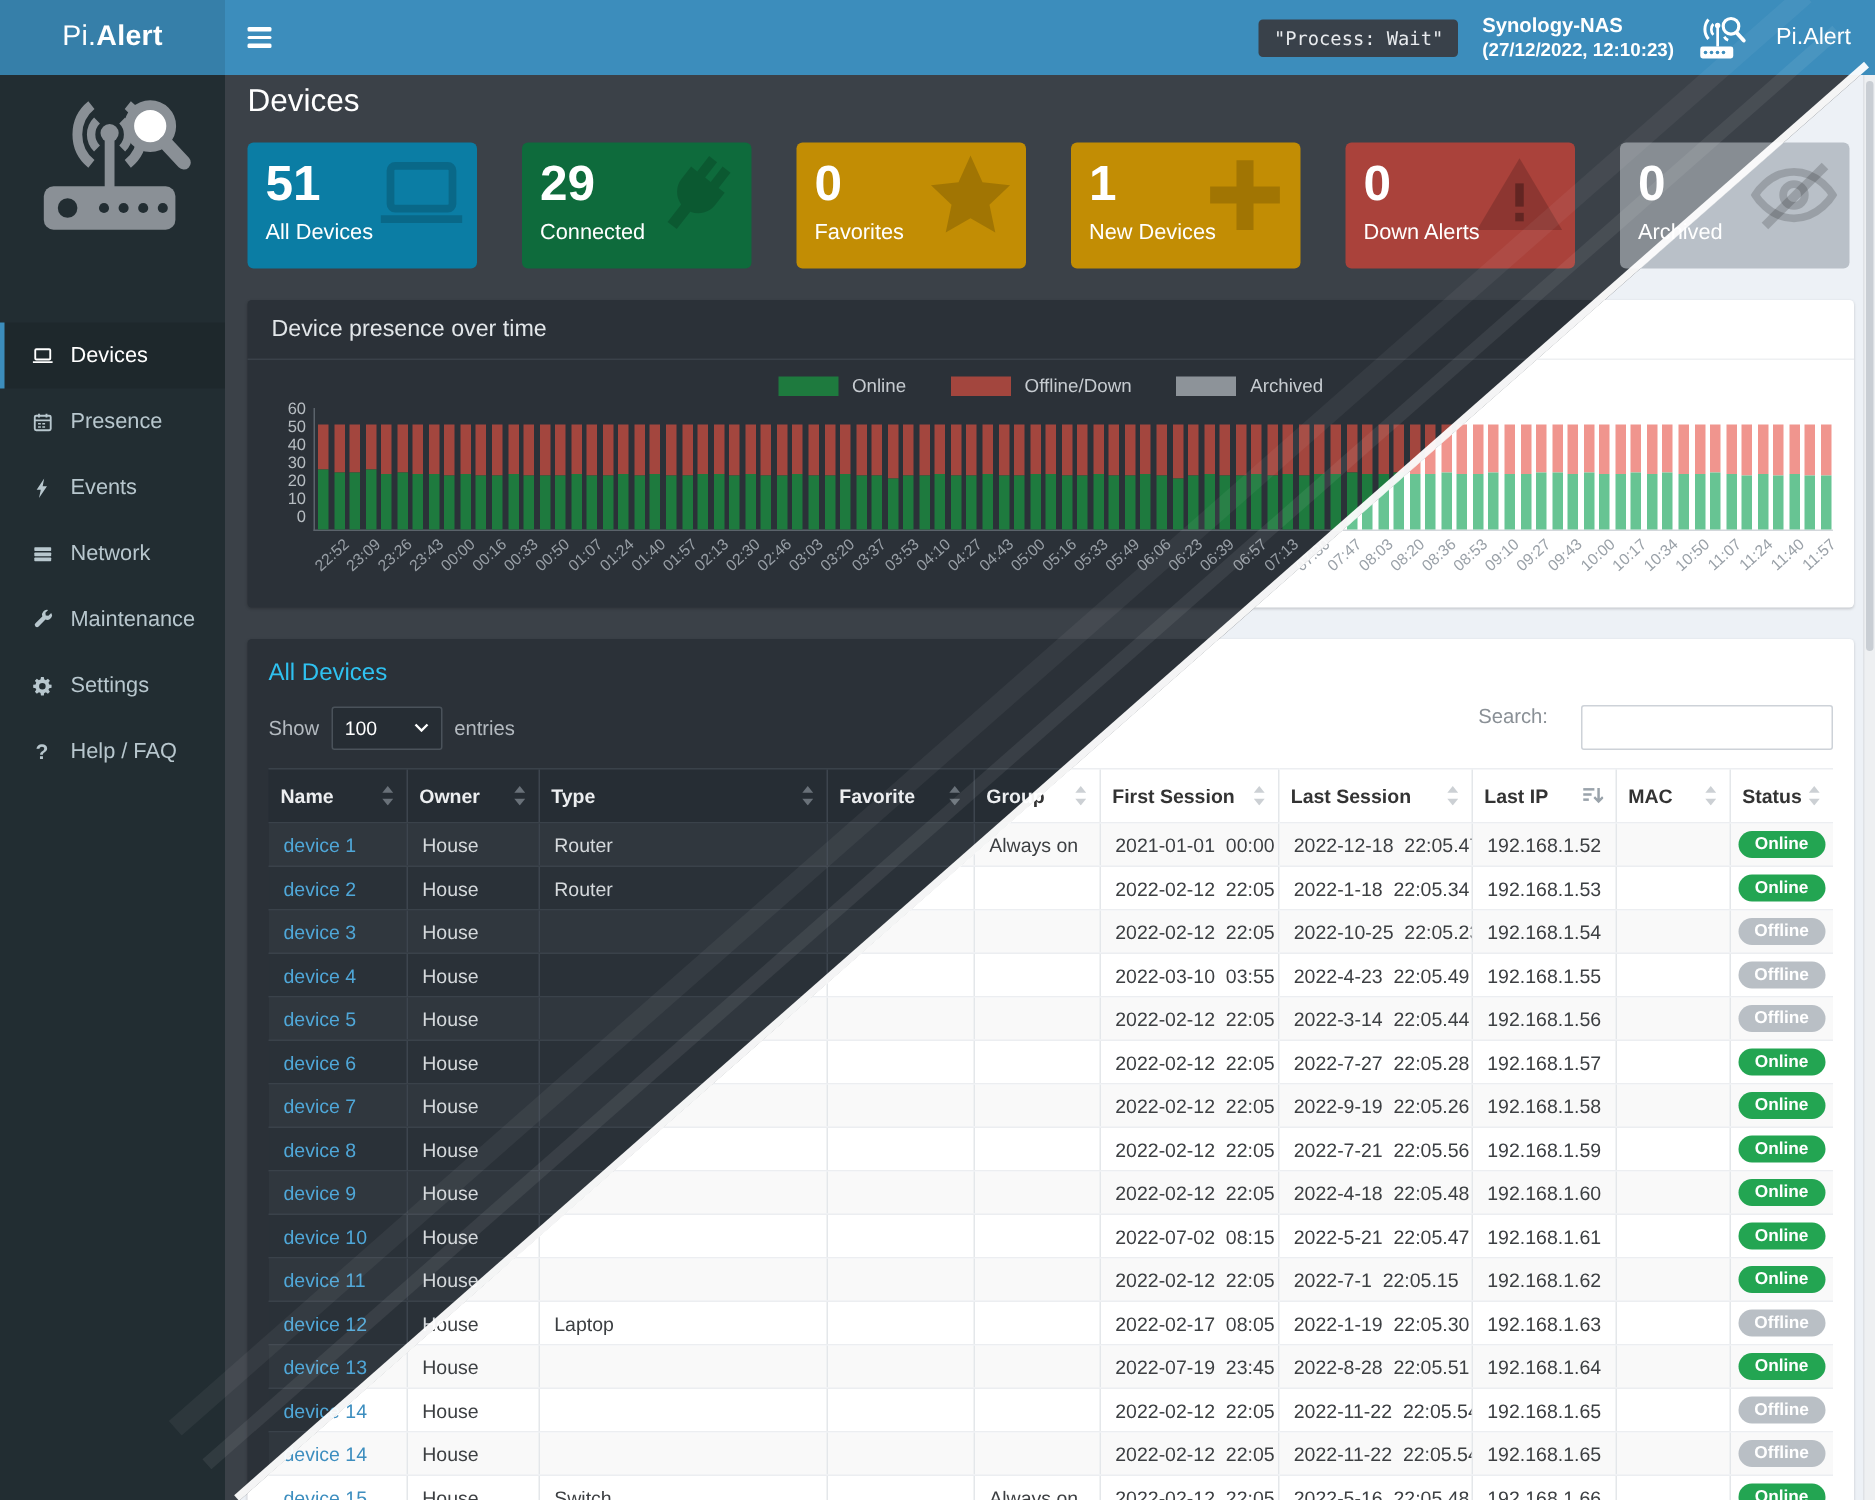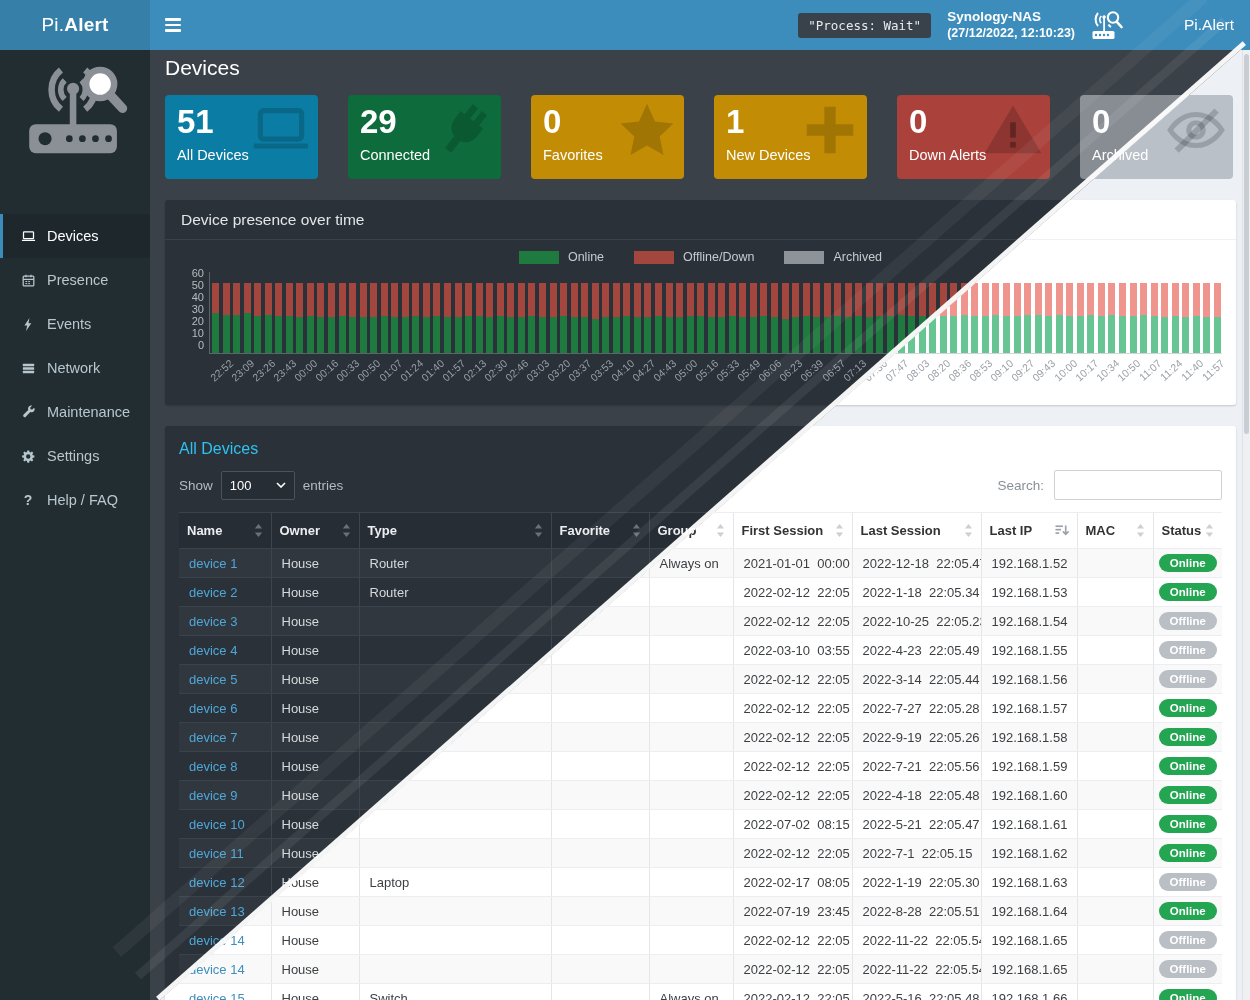--- a/index.html
+++ b/index.html
@@ -42,21 +42,21 @@
   .brand b{font-weight:bold;}
   .hamburger{width:46px;height:50px;display:flex;flex-direction:column;gap:3px;align-items:center;justify-content:center;cursor:pointer;}
   .hamburger i{display:block;width:16px;height:2.6px;background:#fff;border-radius:1px;}
   .nav-right{margin-left:auto;display:flex;align-items:center;gap:16px;padding-right:16px;}
   .process-badge{background:#39414a;color:#e8ebee;font-family:"DejaVu Sans Mono","Liberation Mono",monospace;
                  font-size:12.5px;padding:5px 10px;border-radius:3px;}
   .host-block{line-height:1.25;text-align:left;}
   .host-name{font-weight:bold;font-size:13.5px;}
   .host-time{font-weight:bold;font-size:12.5px;}
   .nav-brand-ic{width:36px;height:32px;display:inline-block;}
-  .nav-brand-text{font-size:15.5px;margin-left:41px;}
+  .nav-brand-text{font-size:15.5px;}
 
   
   .sidebar{position:absolute;left:0;top:50px;bottom:0;width:150px;background:#222d32;z-index:4;}
   .sidebar-logo{padding:14px 0 10px 18px;}
   .sidebar-menu{margin-top:38px;}
   .side-item{display:flex;align-items:center;gap:11px;height:44px;padding-left:17px;color:#b8c7ce;
              font-size:14.5px;cursor:pointer;border-left:3px solid transparent;}
   .side-item .s-ic{width:16px;height:16px;flex:0 0 16px;display:inline-flex;align-items:center;justify-content:center;}
   .side-item .s-ic svg{width:15px;height:15px;}
   .side-item.active{background:#1e282c;color:#fff;border-left-color:#3c8dbc;}
@@ -104,21 +104,21 @@
 
   
   .table-panel{padding:12px 14px 0;min-height:560px;}
   .table-title{font-size:16px;color:var(--table-title);margin:2px 0 12px;}
   .table-controls{display:flex;justify-content:space-between;align-items:center;margin-bottom:12px;}
   .length-control{display:flex;align-items:center;gap:8px;font-size:13.5px;color:var(--muted);}
   .fake-select{display:inline-flex;align-items:center;justify-content:space-between;width:74px;height:29px;
                padding:0 8px;background:var(--select-bg);border:1px solid var(--select-border);
                color:var(--select-text);font-size:13px;border-radius:2px;cursor:pointer;}
   .fake-select .caret svg{width:10px;height:6px;display:block;color:var(--select-text);}
-  .search-control{display:flex;align-items:center;gap:10px;font-size:13.5px;color:var(--muted);}
+  .search-control{display:flex;gap:22px;font-size:13.5px;color:var(--muted);}
   .search-control input{width:168px;height:30px;background:var(--input-bg);border:1px solid var(--input-border);
                         border-radius:2px;outline:none;padding:0 8px;color:var(--cell-text);font-size:13px;}
 
   table.devices{border-collapse:collapse;table-layout:fixed;width:1043px;font-size:13px;}
   table.devices th{background:var(--thead-bg);color:var(--head-text);font-weight:bold;text-align:left;
                    padding:10px 8px;border-top:1px solid var(--row-border);border-bottom:1px solid var(--row-border);cursor:pointer;}
   table.devices th .th-in{display:flex;align-items:center;justify-content:space-between;gap:4px;}
   table.devices th .sort-ic{flex:0 0 auto;color:var(--sort-icon);}
   table.devices th .sort-ic.active{color:var(--sort-active);}
   table.devices th .sort-ic svg{width:9px;height:13px;display:block;}

